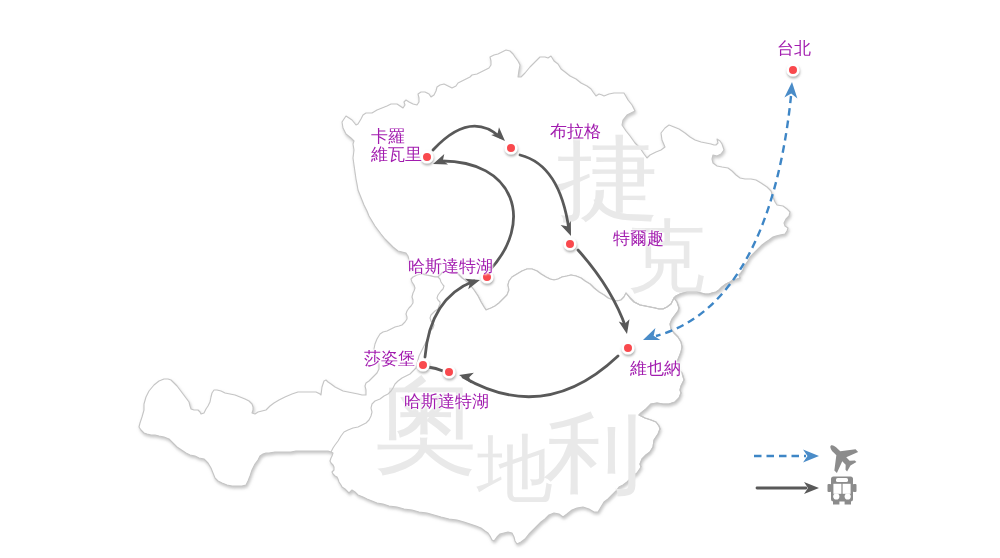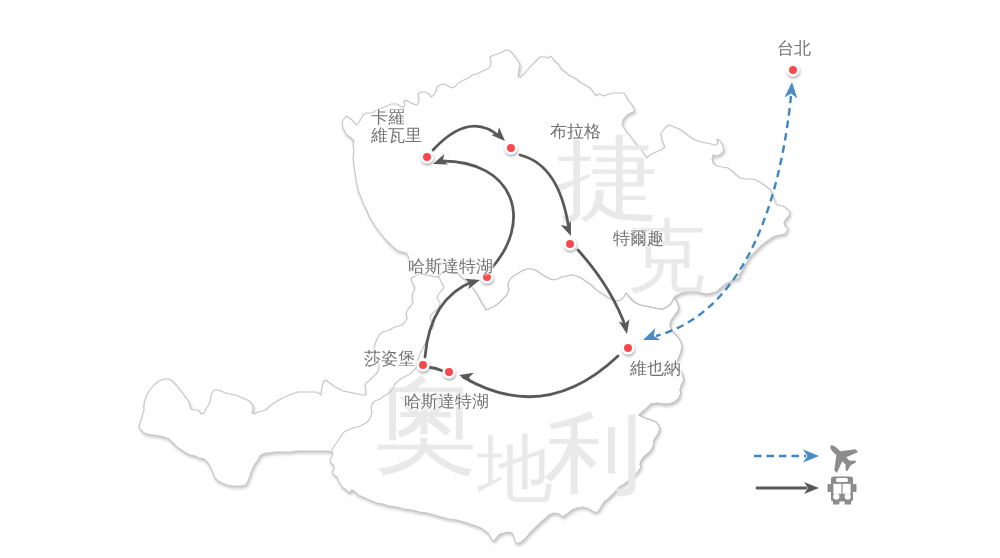--- a/index.html
+++ b/index.html
@@ -1,20 +1,20 @@
 <!DOCTYPE html>
 <html><head>
 <meta charset="utf-8">
 <style>
   html,body{margin:0;padding:0;background:#fff;}
   body{width:1000px;height:558px;overflow:hidden;
        font-family:"DejaVu Sans",sans-serif;}
   #stage{position:relative;width:1000px;height:558px;background:#fff;}
   #map-svg{position:absolute;left:0;top:0;}
-  .city-label{position:absolute;font-size:17px;line-height:18px;color:#737373;
+  .city-label{position:absolute;font-size:17px;line-height:18px;color:#a21caf;
       letter-spacing:0;white-space:pre-line;
       text-shadow:0 0 2px #fff,0 0 2px #fff,0 0 3px #fff,1px 1px 2px #fff,-1px -1px 2px #fff;}
   .wm{fill:#e9e9e9;font-family:"DejaVu Sans",sans-serif;font-weight:500;}
   .country{fill:#ffffff;stroke:#c5c5c5;stroke-width:1.1;stroke-linejoin:round;}
   .border-line{fill:none;stroke:#c5c5c5;stroke-width:1.1;stroke-linejoin:round;}
   .route{fill:none;stroke:#595959;stroke-width:2.8;stroke-linecap:round;}
   .route-head{fill:#595959;}
   .flight{fill:none;stroke:#3e86c6;stroke-width:2.4;stroke-dasharray:7.5 5;stroke-linecap:butt;}
   .flight-head{fill:#4a8cc8;}
   .icon{fill:#8c8c8c;}
@@ -107,20 +107,20 @@
         <rect x="0.6" y="-6.2" width="8" height="10" fill="#fff"></rect>
         <circle cx="-5.7" cy="6.5" r="3.1" fill="#fff"></circle>
         <circle cx="5.7" cy="6.5" r="3.1" fill="#fff"></circle>
       </g>
     </g>
   </g>
 </svg>
 
   <div class="city-label" style="left:777px;top:39px;">台北</div>
   <div class="city-label" style="left:510px;top:122px;margin-left:40px;">布拉格</div>
-  <div class="city-label" style="left:371px;top:108px;">卡羅
+  <div class="city-label" style="left:371px;top:127px;">卡羅
 維瓦里</div>
   <div class="city-label" style="left:581px;top:229px;margin-left:32px;">特爾趣</div>
   <div class="city-label" style="left:408px;top:257px;">哈斯達特湖</div>
   <div class="city-label" style="left:630px;top:359px;text-align:right;">維也納</div>
   <div class="city-label" style="left:364px;top:349px;">莎姿堡</div>
   <div class="city-label" style="left:404px;top:392px;">哈斯達特湖</div>
 </div>
 
 </body></html>

